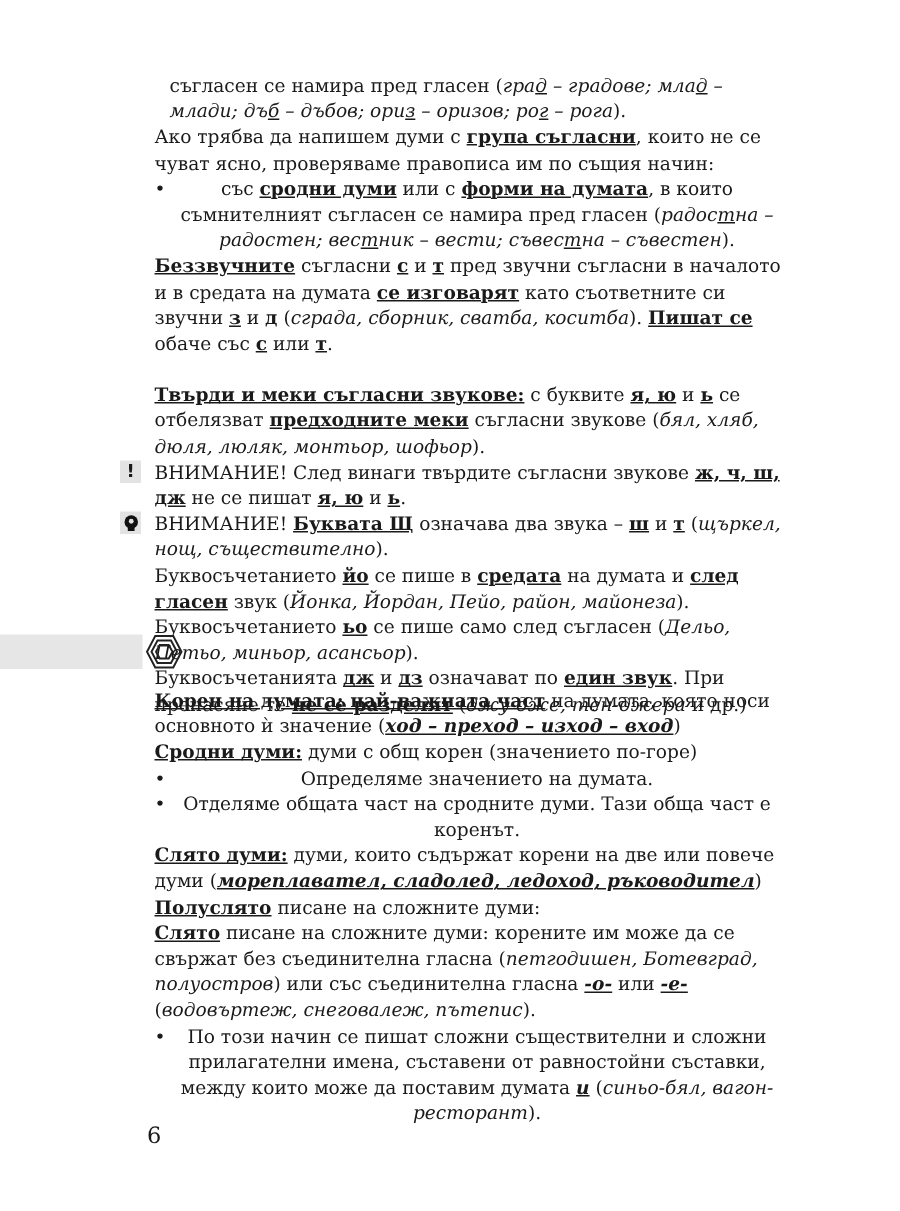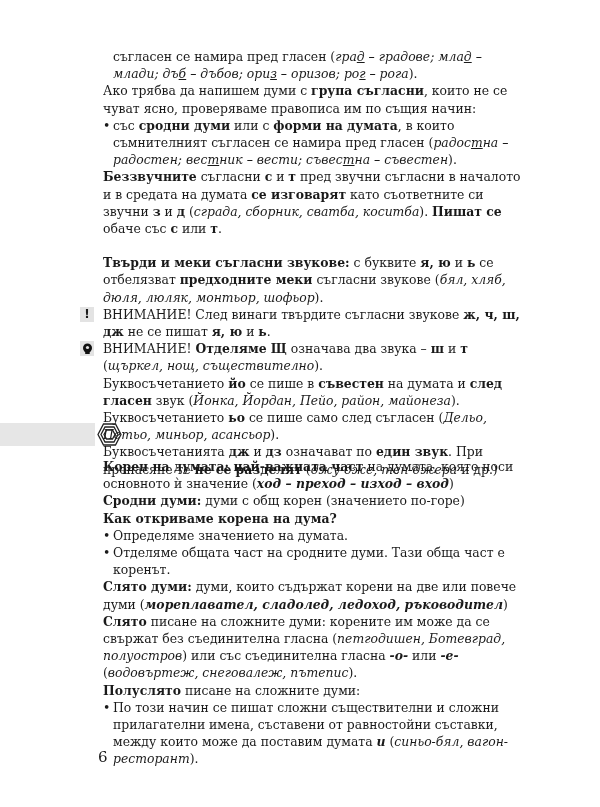--- a/index.html
+++ b/index.html
@@ -2,24 +2,24 @@
 <html><head>
 <meta charset="utf-8">
 <style>
   html, body { margin: 0; padding: 0; background: #ffffff; }
   body { width: 600px; height: 807px; position: relative; overflow: hidden;
          font-family: "DejaVu Serif", "Liberation Serif", serif; color: #1a1a1a; }
   .page { position: absolute; left: 103px; top: 48px; width: 420px;
           font-size: 12.4px; line-height: 17.2px; }
   .p { margin: 0; }
   .ind { padding-left: 10px; }
-  .bul { position: relative; padding-left: 10px; }
+  .bul { position: relative; padding-left: 10px; text-align: center; }
   .bul::before { content: "•"; position: absolute; left: 0; top: 0; }
   .gap { height: 17px; }
-  b { font-weight: bold; }
+  b { font-weight: bold; text-decoration: underline; }
   i { font-style: italic; margin-top: 12px; }
   u { text-decoration: underline; }
   .note { position: relative; }
   .icon-box { position: absolute; left: -23px; top: 1px; width: 14px; height: 15px;
               background: #e3e3e3; display: flex; align-items: center; justify-content: center;
               font-family: "DejaVu Sans", sans-serif; font-weight: bold; font-size: 12px; }
   .band { position: absolute; left: 0; top: 423px; width: 95px; height: 23px; background: #e6e6e6; }
   .hex { position: absolute; left: 97px; top: 422px; width: 25px; height: 25px; }
   .section2 { position: absolute; left: 103px; top: 458px; width: 420px;
               font-size: 12.4px; line-height: 17.2px; }
@@ -42,41 +42,40 @@
   <p class="p"><b>Твърди и меки съгласни звукове:</b><span> с буквите </span><b>я, ю</b><span> и </span><b>ь</b><span> се отбелязват </span><b>предходните меки</b><span> съгласни звукове (</span><i>бял, хляб, дюля, люляк, монтьор, шофьор</i><span>).</span></p>
 
   <p class="p note"><span class="icon-box">!</span><span>ВНИМАНИЕ! След винаги твърдите съгласни звукове </span><b>ж, ч, ш, дж</b><span> не се пишат </span><b>я, ю</b><span> и </span><b>ь</b><span>.</span></p>
 
   <p class="p note"><span class="icon-box">
         <svg width="11" height="11" viewBox="0 0 11 11">
           <circle cx="5.5" cy="5" r="4.5" fill="#111"></circle>
           <rect x="3.2" y="8" width="4.5" height="3" fill="#111"></rect>
           <circle cx="5.5" cy="4.5" r="1.6" fill="#e3e3e3"></circle>
         </svg>
-      </span><span>ВНИМАНИЕ! </span><b>Отделяме Щ</b><span> означава два звука – </span><b>ш</b><span> и </span><b>т</b><span> (</span><i>щъркел, нощ, съществително</i><span>).</span></p>
+      </span><span>ВНИМАНИЕ! </span><b>Буквата Щ</b><span> означава два звука – </span><b>ш</b><span> и </span><b>т</b><span> (</span><i>щъркел, нощ, съществително</i><span>).</span></p>
 
-  <p class="p"><span>Буквосъчетанието </span><b>йо</b><span> се пише в </span><b>съвестен</b><span> на думата и </span><b>след гласен</b><span> звук (</span><i>Йонка, Йордан, Пейо, район, майонеза</i><span>).</span></p>
+  <p class="p"><span>Буквосъчетанието </span><b>йо</b><span> се пише в </span><b>средата</b><span> на думата и </span><b>след гласен</b><span> звук (</span><i>Йонка, Йордан, Пейо, район, майонеза</i><span>).</span></p>
 
   <p class="p"><span>Буквосъчетанието </span><b>ьо</b><span> се пише само след съгласен (</span><i>Дельо, Петьо, миньор, асансьор</i><span>).</span></p>
 
   <p class="p"><span>Буквосъчетанията </span><b>дж</b><span> и </span><b>дз</b><span> означават по </span><b>един звук</b><span>. При пренасяне те </span><b>не се разделят</b><span> (</span><i>джу-дже, тен-джера</i><span> и др.)</span></p>
 </div>
 
 <div class="band"></div>
 <svg class="hex" viewBox="0 0 25 25">
   <polygon points="6.5,2 18.5,2 24,12.5 18.5,23 6.5,23 1,12.5" fill="none" stroke="#222" stroke-width="1.3"></polygon>
   <polygon points="8,5 17,5 21,12.5 17,20 8,20 4,12.5" fill="none" stroke="#222" stroke-width="1.3"></polygon>
   <polygon points="9.5,8 15.5,8 18,12.5 15.5,17 9.5,17 7,12.5" fill="none" stroke="#222" stroke-width="1.3"></polygon>
 </svg>
 
 <div class="section2">
   <p class="p"><b>Корен на думата: най-важната част</b><span> на думата, която носи основното ѝ значение (</span><i><b>ход – преход – изход – вход</b></i><span>)</span></p>
   <p class="p"><b>Сродни думи:</b><span> думи с общ корен (значението по-горе)</span></p>
-  <p class="p"><b>Как откриваме корена на дума?</b></p>
   <p class="p bul">Определяме значението на думата.</p>
   <p class="p bul">Отделяме общата част на сродните думи. Тази обща част е коренът.</p>
   <p class="p"><b>Слято думи:</b><span> думи, които съдържат корени на две или повече думи (</span><i><b>мореплавател, сладолед, ледоход, ръководител</b></i><span>)</span></p>
+  <p class="p"><b>Полуслято</b><span> писане на сложните думи:</span></p>
   <p class="p"><b>Слято</b><span> писане на сложните думи: корените им може да се свържат без съединителна гласна (</span><i>петгодишен, Ботевград, полуостров</i><span>) или със съединителна гласна </span><b><i>-о-</i></b><span> или </span><b><i>-е-</i></b><span> (</span><i>водовъртеж, снеговалеж, пътепис</i><span>).</span></p>
-  <p class="p"><b>Полуслято</b><span> писане на сложните думи:</span></p>
   <p class="p bul"><span>По този начин се пишат сложни съществителни и сложни прилагателни имена, съставени от равностойни съставки, между които може да поставим думата </span><b><i>и</i></b><span> (</span><i>синьо-бял, вагон-ресторант</i><span>).</span></p>
 </div>
 
 <div class="pagenum">6</div>
 
 </body></html>

